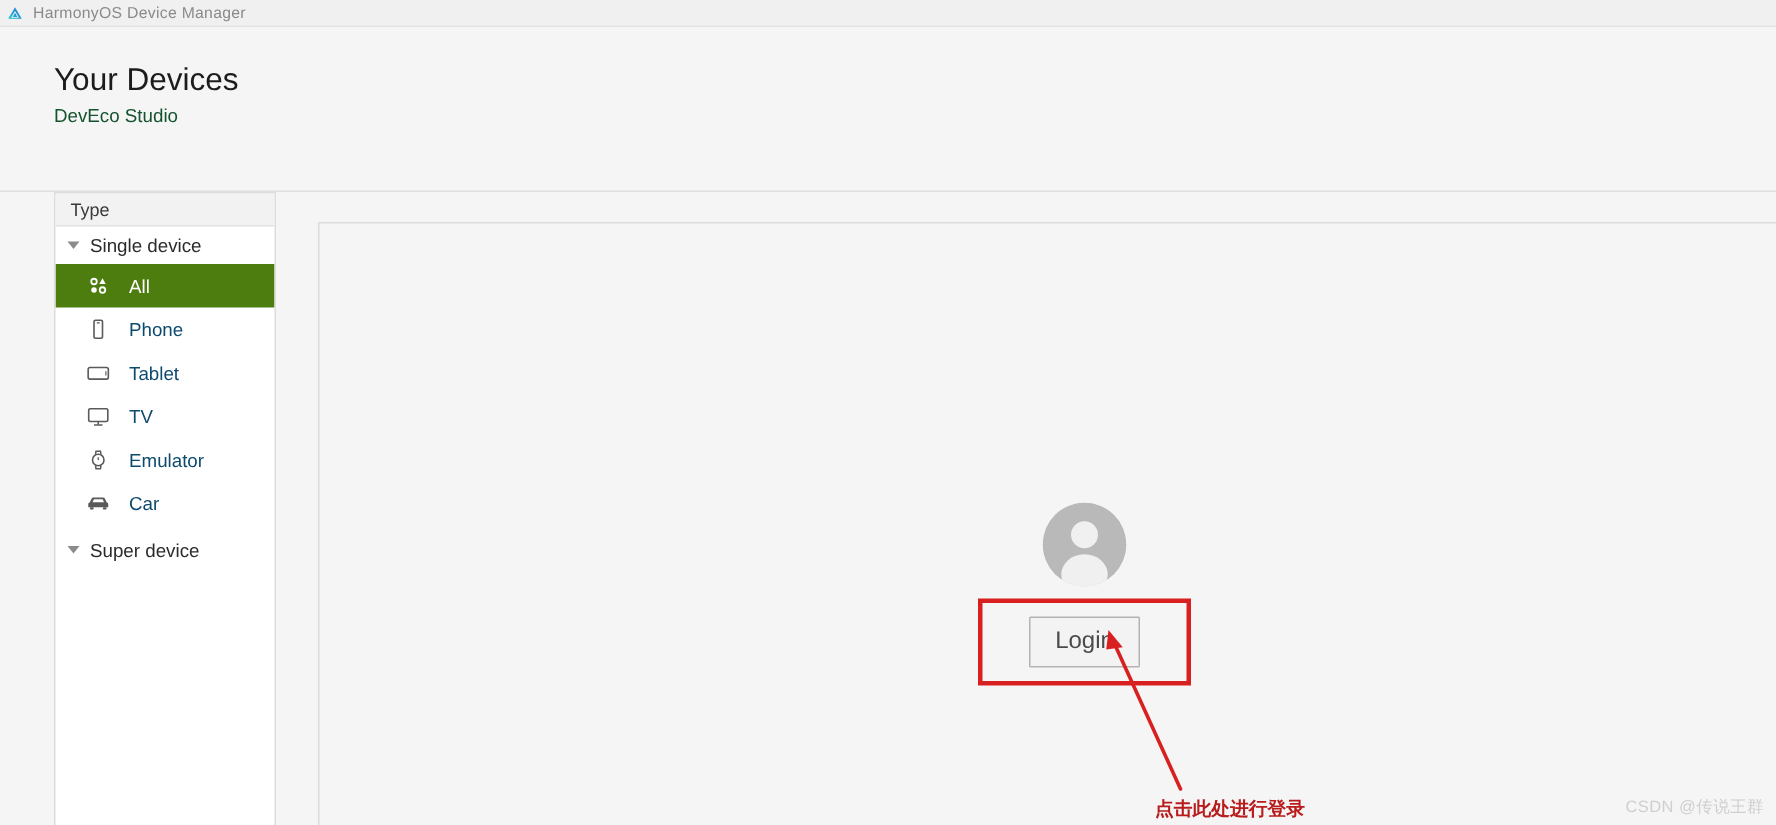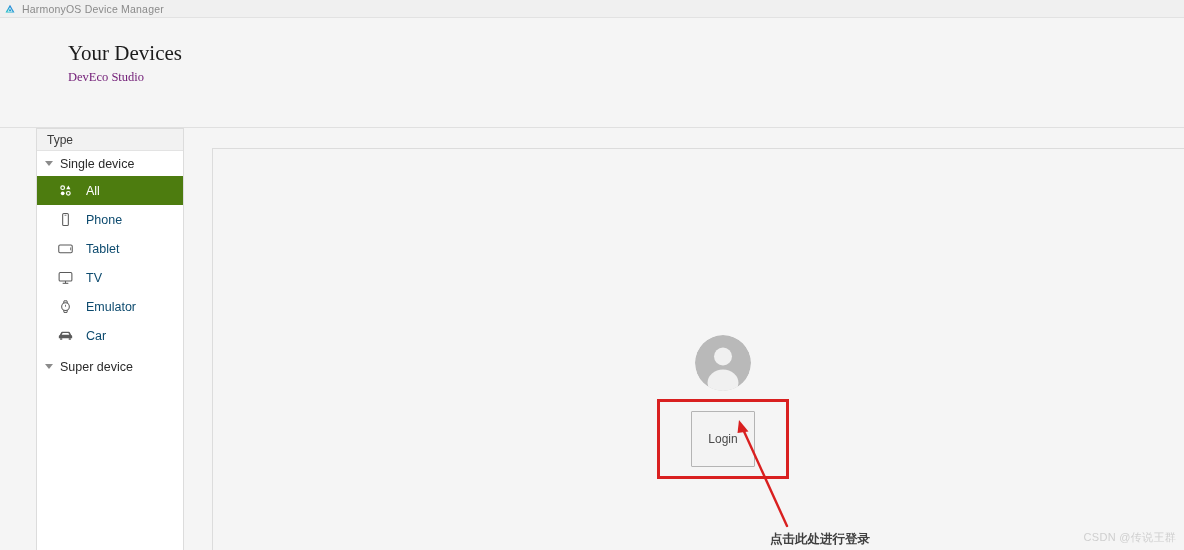--- a/index.html
+++ b/index.html
@@ -43,32 +43,31 @@
   #page {
     position: absolute;
     top: 19px;
     left: 0;
     right: 0;
     bottom: 0;
     background: #f5f5f5;
   }
 
   #headings {
-    padding: 22px 0 0 68px;
-    font-family: Liberation Serif, serif;
+    padding: 22px 0 0 36px;
   }
   #headings .h1 {
     font-size: 21px;
     color: #1c1c1c;
     font-weight: normal;
     line-height: 25px;
   }
   #headings .sub {
     font-size: 12.5px;
-    color: #701a75;
+    color: #14532d;
     margin-top: 4px;
   }
 
   
   #tabs {
     margin: 17px 0 0 48px;
     display: flex;
     align-items: flex-end;
     gap: 22px;
   }
@@ -193,46 +192,46 @@
   #avatar { display: block; }
   #login-highlight {
     margin-top: 8px;
     border: 3px solid #d92020;
     padding: 9px 31px;
     box-sizing: border-box;
   }
   #login-button {
     display: block;
     font-family: "Liberation Sans", sans-serif;
-    font-size: 12px;
+    font-size: 16px;
     color: #4a4a4a;
     background: #f3f3f3;
     border: 1px solid #b4b4b4;
     border-radius: 1px;
-    padding: 20px 16px;
+    padding: 7px 16px;
     cursor: pointer;
     white-space: nowrap;
   }
 
   
   #arrow-svg {
     position: absolute;
     left: 725px;
     top: 395px;
     width: 80px;
     height: 120px;
     pointer-events: none;
   }
   #annotation-text {
     position: absolute;
     left: 770px;
     top: 512px;
     font-size: 12.5px;
     font-weight: bold;
-    color: #404040;
+    color: #b91c1c;
     white-space: nowrap;
   }
 
   
   #watermark {
     position: absolute;
     right: 8px;
     bottom: 5px;
     font-size: 11px;
     color: #cfcfcf;

